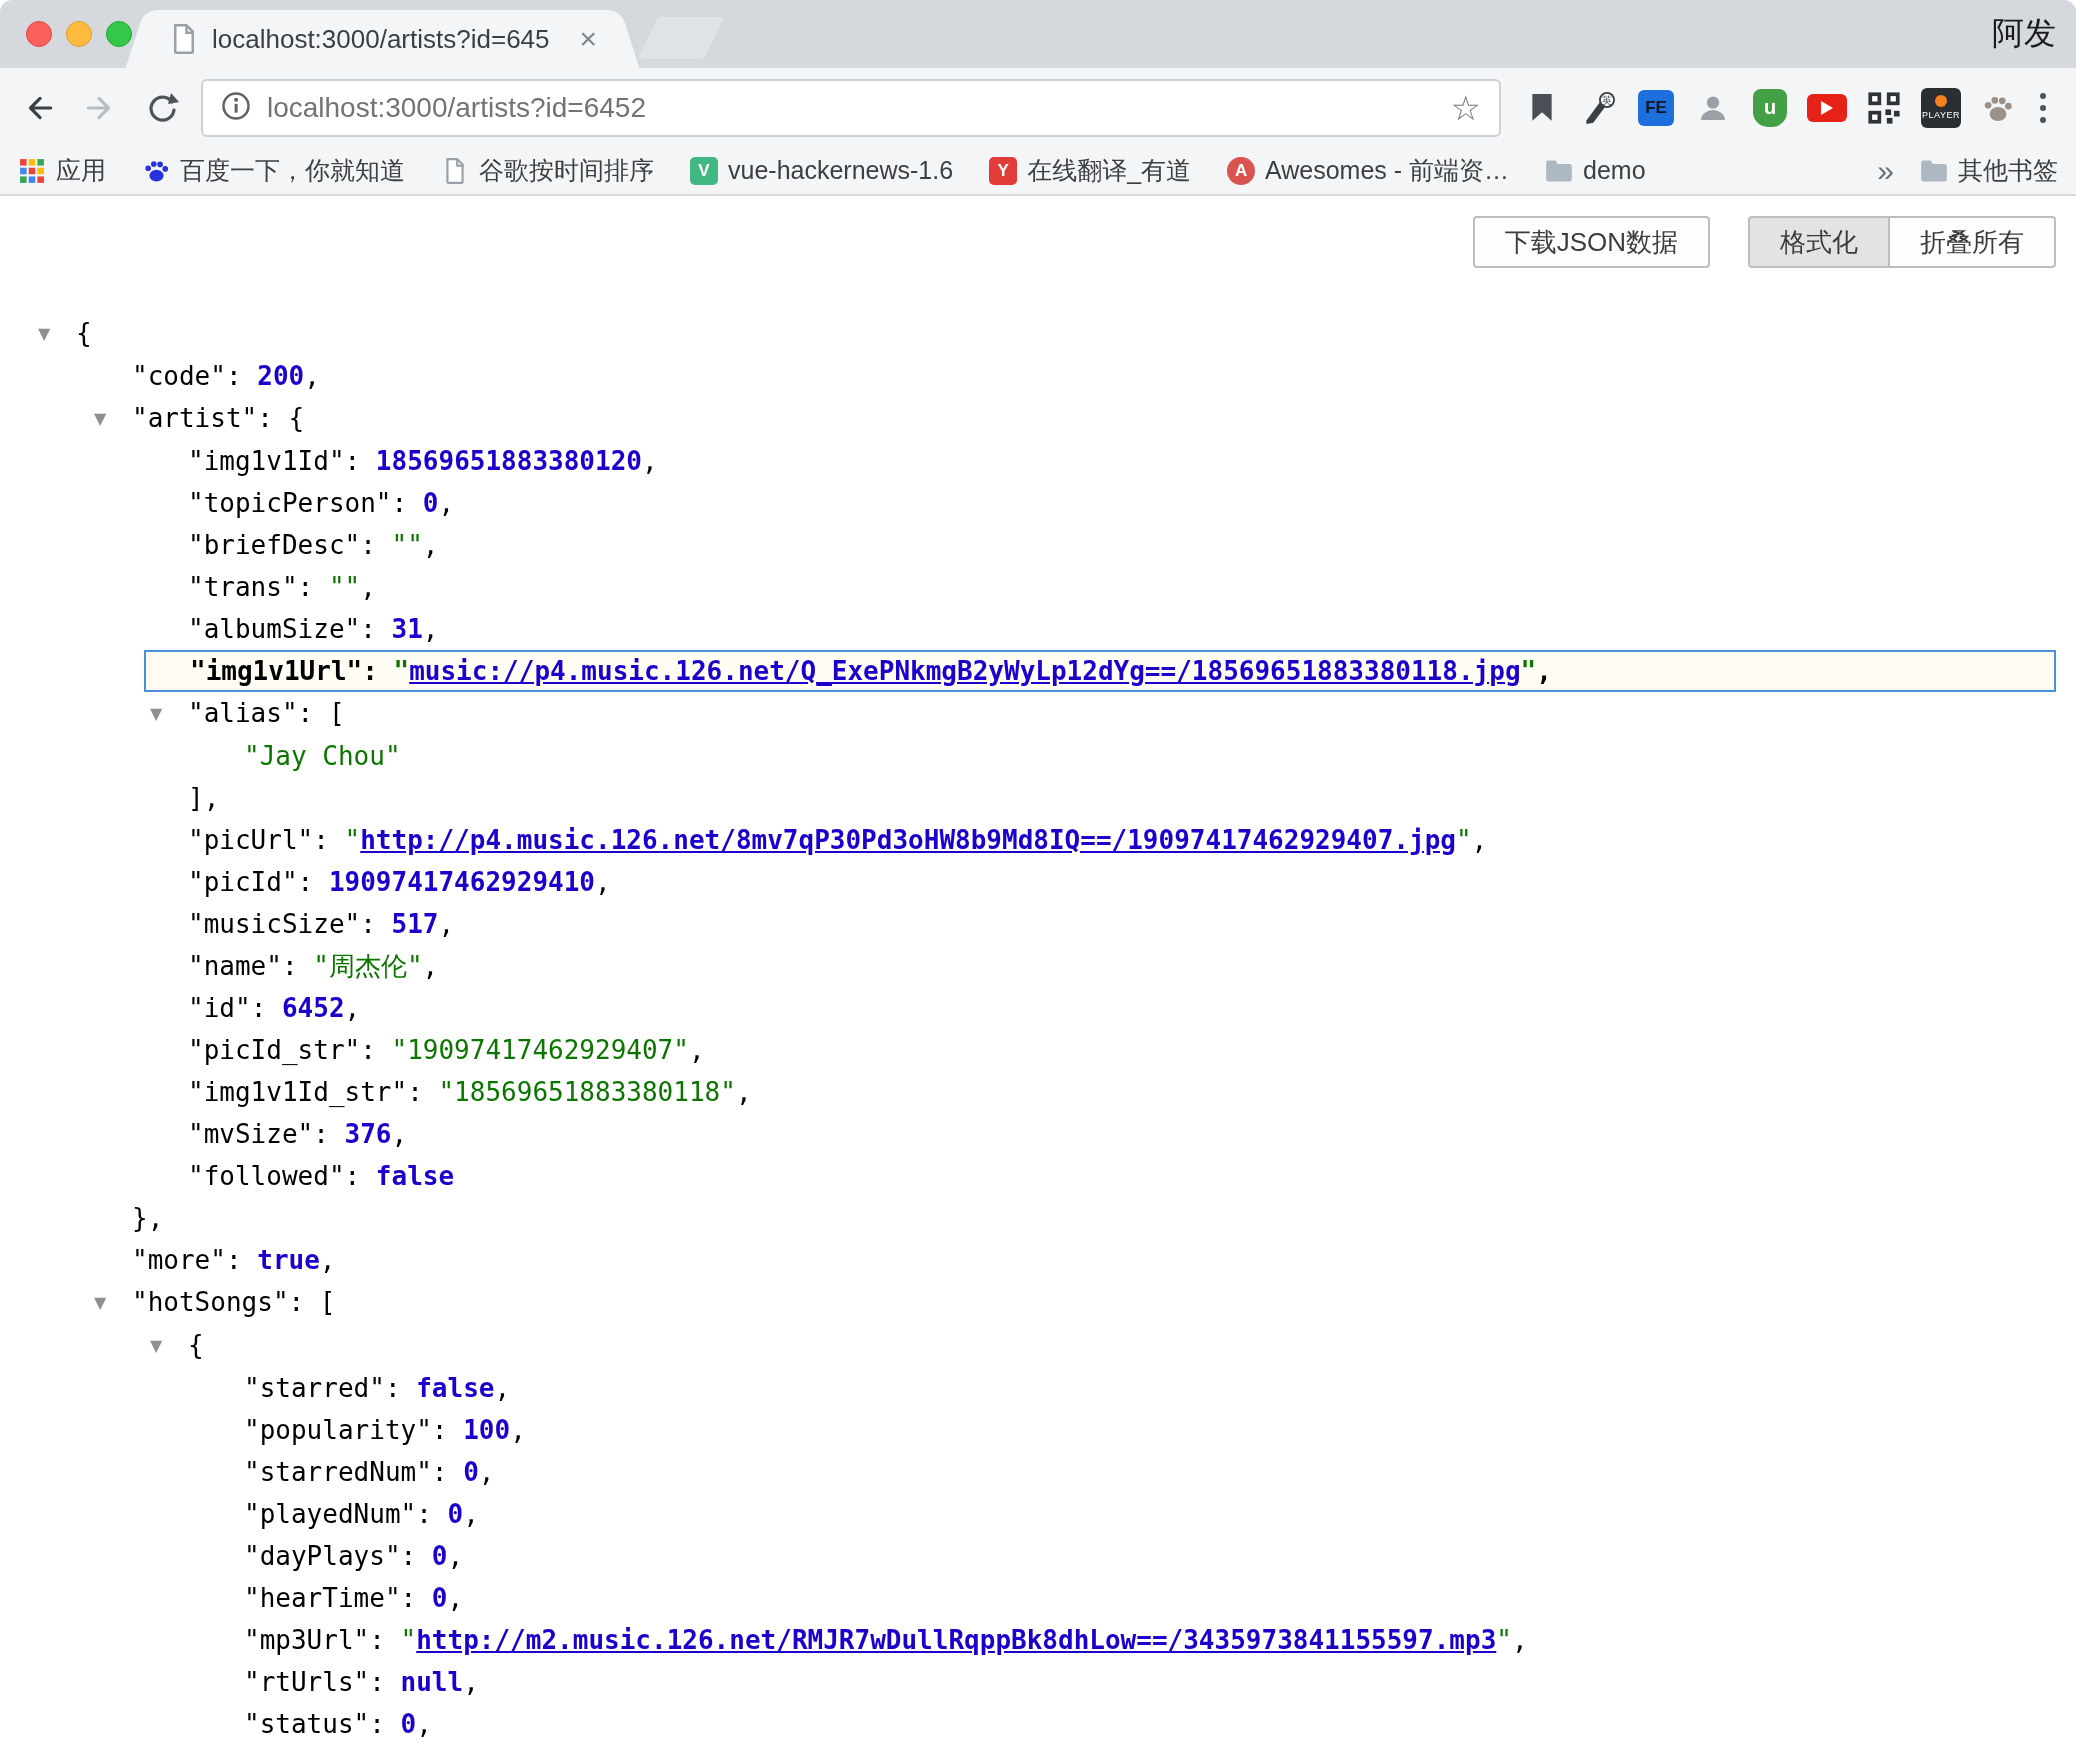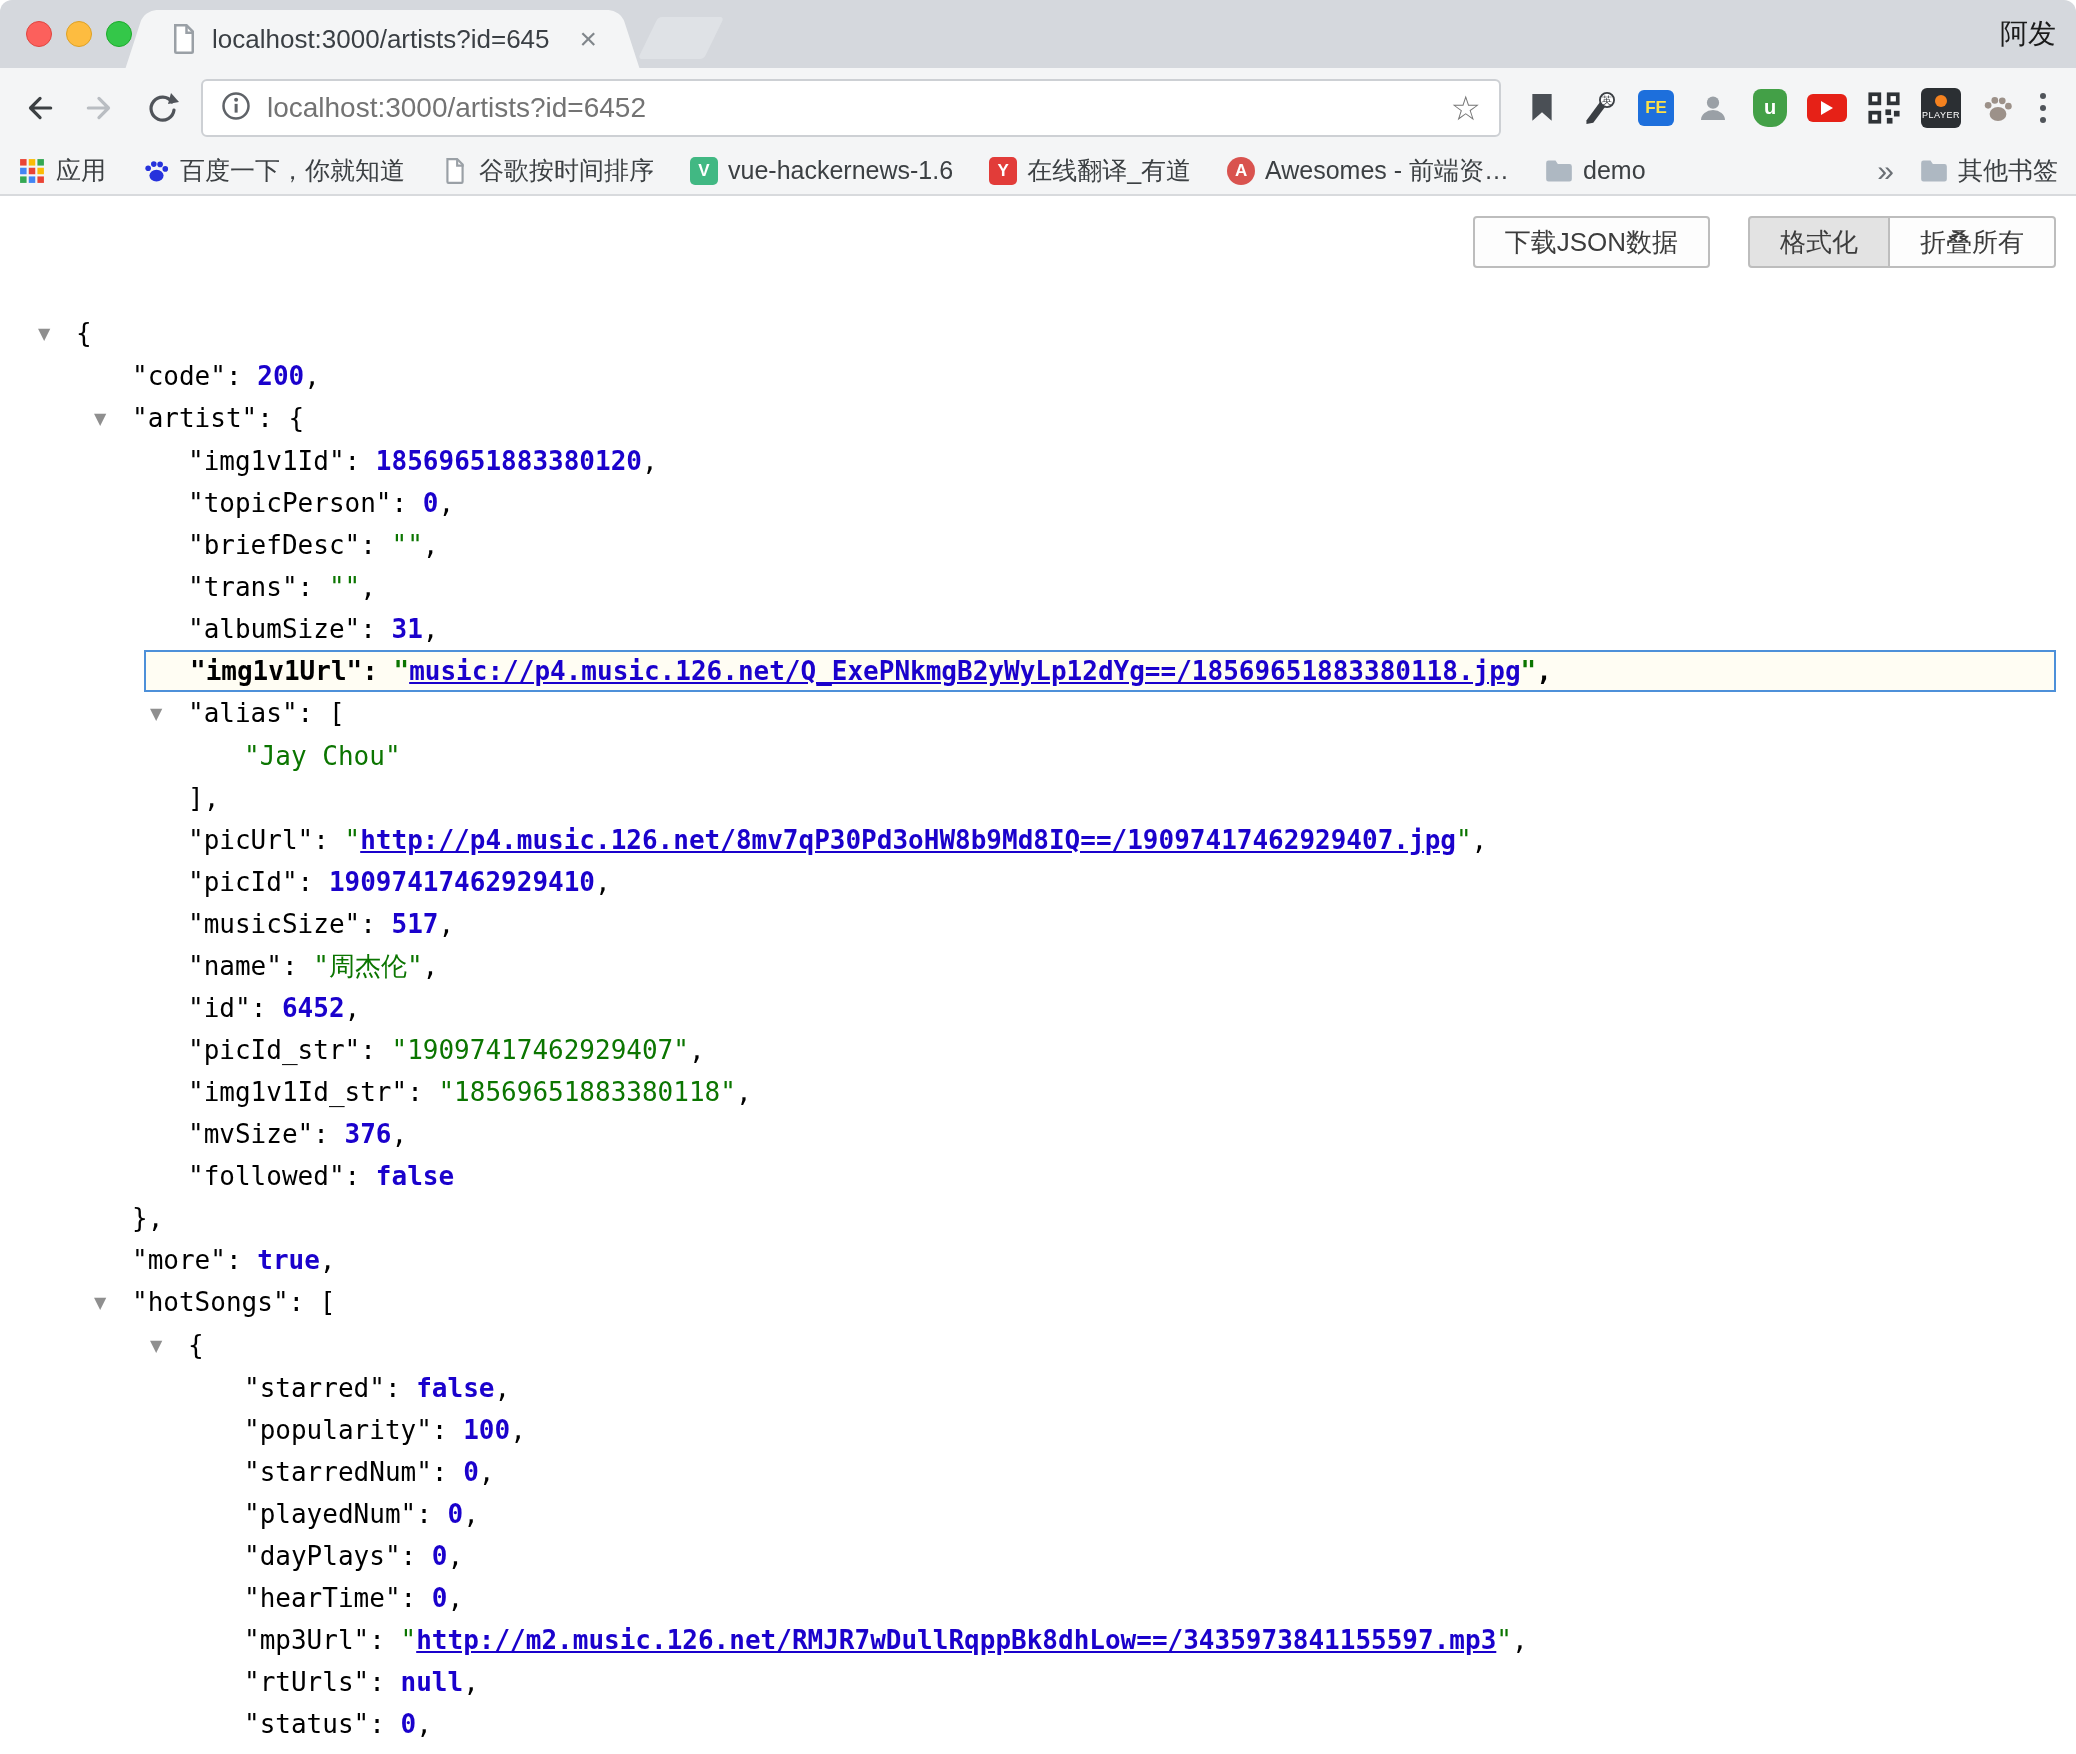--- a/index.html
+++ b/index.html
@@ -18,32 +18,32 @@
          border-radius:12px 12px 0 0; display:flex; align-items:center; padding:0 18px 0 20px; gap:14px; }
   .tab::before { content:""; position:absolute; bottom:0; left:-15px; width:34px; height:100%;
                  background:#f4f5f6; transform:skewX(-18deg); border-top-left-radius:12px; }
   .tab::after { content:""; position:absolute; bottom:0; right:-15px; width:34px; height:100%;
                 background:#f4f5f6; transform:skewX(18deg); border-top-right-radius:12px; }
   .tab > * { position:relative; z-index:2; }
   .tab-title { flex:1; font-size:26px; color:#3a3f44; white-space:nowrap; overflow:hidden; }
   .tab-close { font-size:30px; color:#80868b; line-height:1; cursor:pointer; }
   .newtab { position:absolute; left:648px; bottom:9px; width:66px; height:42px; background:#dfe2e6;
             transform:skewX(-26deg); border-radius:4px; }
-  .profile { position:absolute; right:20px; top:50%; transform:translateY(-50%); font-size:28px; color:#1b1b1b; }
+  .profile { position:absolute; right:20px; top:50%; transform:translateY(-50%); font-size:32px; color:#1b1b1b; }
 
   
   .toolbar { height:79px; background:#f4f5f6; display:flex; align-items:center; padding:0 16px; gap:16px; }
   .navbtn { width:46px; height:46px; display:flex; align-items:center; justify-content:center; border-radius:6px; }
   .omnibox { width:1310px; height:58px; background:#fff; border:2px solid #cdd0d4; border-radius:6px;
              display:flex; align-items:center; padding:0 18px; gap:16px; }
   .url-text { flex:1; font-size:28px; color:#737373; white-space:nowrap; overflow:hidden; }
   .star { font-size:34px; color:#757575; line-height:1; cursor:pointer; }
   .extrow { display:flex; align-items:center; gap:15px; margin-left:4px; }
   .extbtn { width:42px; height:46px; display:flex; align-items:center; justify-content:center; }
-  .fe-ic { width:36px; height:36px; background:#1d6fdc; border-radius:6px; color:#fde047; font-weight:bold;
+  .fe-ic { width:36px; height:36px; background:#1d6fdc; border-radius:6px; color:#0f172a; font-weight:bold;
            font-size:17px; display:flex; align-items:center; justify-content:center; }
   .yt { width:40px; height:28px; background:#e62117; border-radius:6px; display:flex; align-items:center; justify-content:center; }
   .yt-play { width:0; height:0; border-left:12px solid #fff; border-top:7px solid transparent; border-bottom:7px solid transparent; }
   .shield { width:34px; height:38px; background:#43a047; border-radius:8px 8px 15px 15px; color:#fff;
             font-weight:bold; font-size:20px; display:flex; align-items:center; justify-content:center; }
   .playerbox { width:40px; height:40px; background:#2b2f33; border-radius:6px; display:flex; flex-direction:column;
                align-items:center; justify-content:center; gap:3px; }
   .playerbox .dot { width:12px; height:12px; border-radius:50%; background:#f5821f; }
   .playerbox .ptxt { font-size:9px; color:#fff; letter-spacing:0.5px; }
   .menu-dots { width:6px; height:6px; background:#50545a; border-radius:50%;

